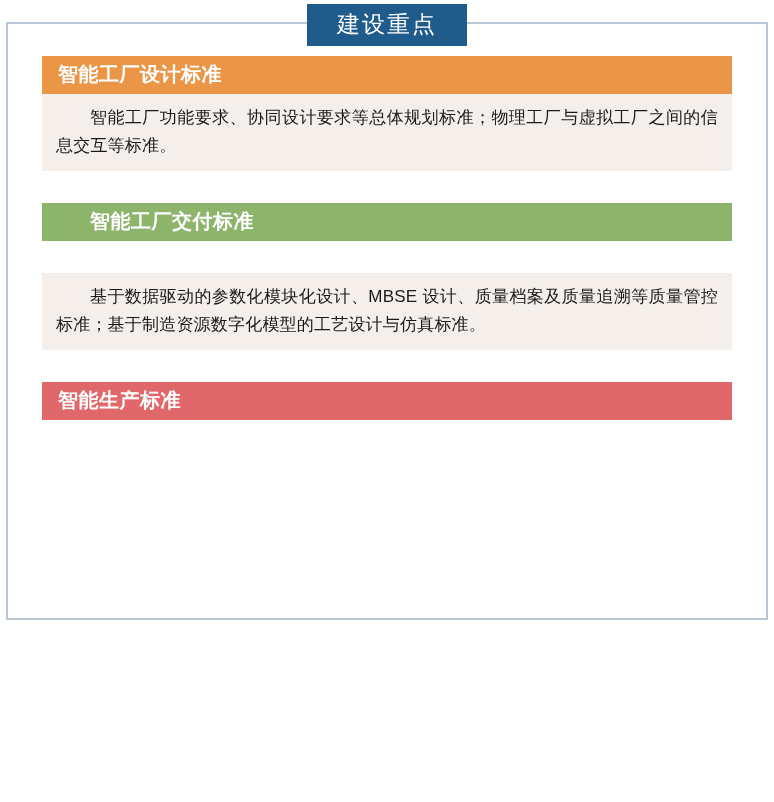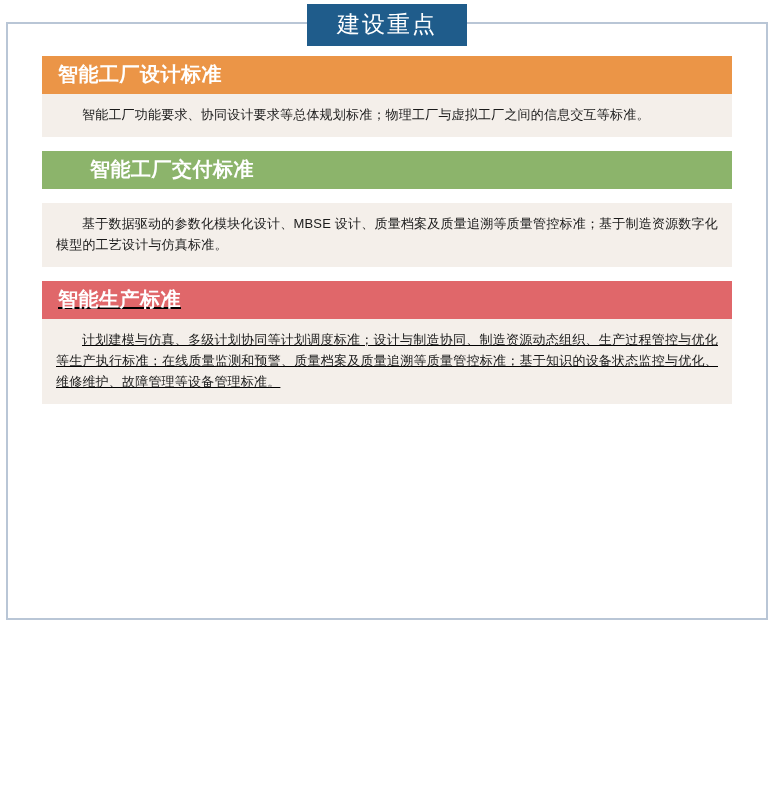--- a/index.html
+++ b/index.html
@@ -50,39 +50,38 @@
   .content {
     position: absolute;
     left: 0;
     top: 40px;
     right: 0;
     bottom: 0;
     padding: 16px 42px 10px 42px;
     box-sizing: border-box;
   }
   .section {
-    margin-bottom: 14px;
+    margin-bottom: 32px;
   }
   .section:last-child {
     margin-bottom: 16px;
-    text-decoration: underline;
   }
   .section-header {
     color: #ffffff;
     font-size: 20px;
     font-weight: bold;
     padding: 7px 0 8px 16px;
     line-height: 1.15;
     box-sizing: border-box;
     letter-spacing: 0.5px;
   }
   .section-body {
     background: #f4efea;
     color: #1a1a1a;
-    font-size: 13px;
+    font-size: 17px;
     line-height: 1.62;
     padding: 10px 14px 12px 14px;
     box-sizing: border-box;
     text-indent: 2em;
     text-align: justify;
     letter-spacing: 0.2px;
   }
 </style>
 </head>
 <body>
@@ -103,17 +102,16 @@
     <div class="section">
       <div class="section-header" style="background:#8cb46b;padding-left:48px;">智能工厂交付标准</div>
     </div>
 
     <div class="section">
       <div class="section-body">基于数据驱动的参数化模块化设计、MBSE 设计、质量档案及质量追溯等质量管控标准；基于制造资源数字化模型的工艺设计与仿真标准。</div>
     </div>
 
     <div class="section">
       <div class="section-header" style="background:#e0676a;">智能生产标准</div>
-      <div class="section-body">计划建模与仿真、多级计划协同等计划调度标准；设计与制造协同、制造资源动态组织、生产过程管控与优化等生产执行标准；在线质量监测和预警、质量档案及质量追溯等质量管控标准；基于知识的设备状态监控与优化、维修维护、故障管理等设备管理标准。</div>
     </div>
 
   </div>
 </div>
 
 </body></html>

